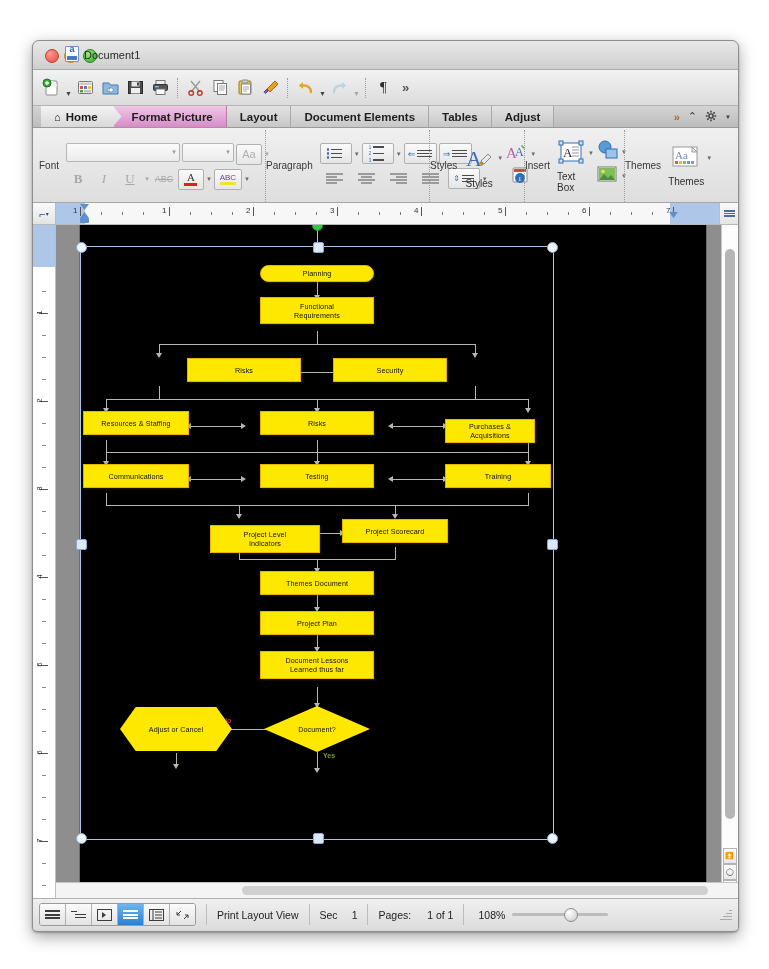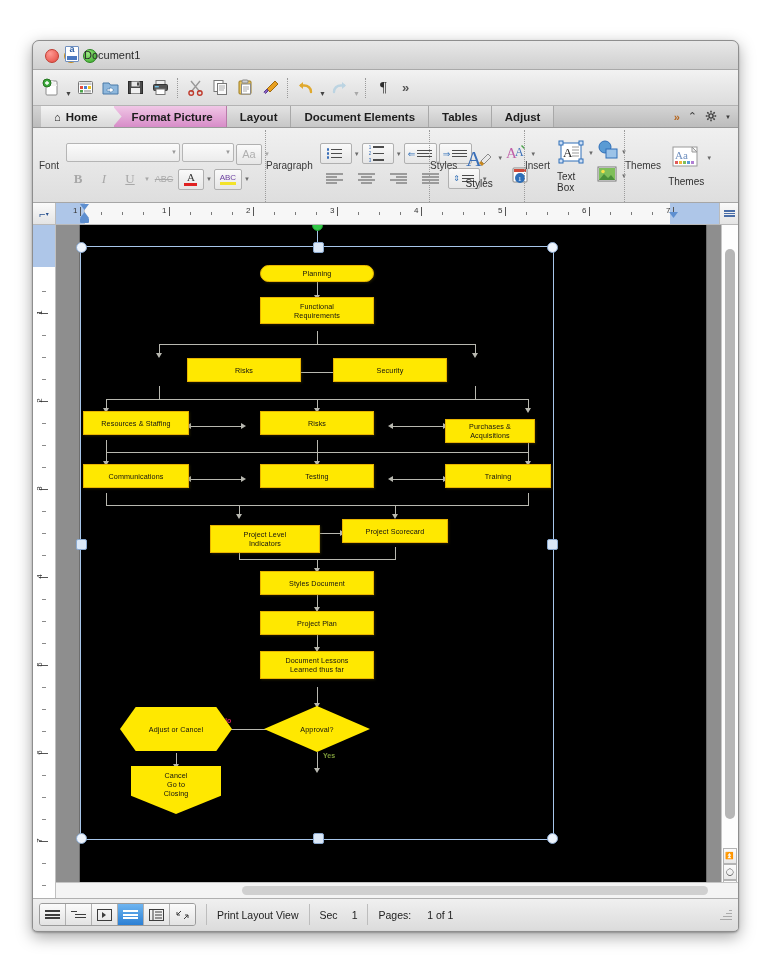--- a/index.html
+++ b/index.html
@@ -898,39 +898,36 @@
             </div>
 
             <div class="node rect" style="left:101px;top:278px;width:110px;height:28px;margin-left:28px;">
               <span><span>Project Level</span><br><span>Indicators</span></span>
             </div>
             <div class="node rect" style="left:261px;top:272px;width:106px;height:24px;">
               <span>Project Scorecard</span>
             </div>
 
             <div class="node rect" style="left:179px;top:324px;width:114px;height:24px;">
-              <span>Styles Document</span>
+              <span>Themes Document</span>
             </div>
             <div class="node rect" style="left:179px;top:364px;width:114px;height:24px;">
               <span>Project Plan</span>
             </div>
             <div class="node hex" style="left:39px;top:460px;width:112px;height:44px;">
               <span>Adjust or Cancel</span>
             </div>
 
             <div class="node rect" style="left:179px;top:404px;width:114px;height:28px;">
               <span><span>Document Lessons</span><br><span>Learned thus far</span></span>
             </div>
             <div class="node diamond" style="left:183px;top:459px;width:106px;height:46px;">
-              <span>Approval?</span>
-            </div>
-
-            <div class="node pent" style="left:50px;top:519px;width:90px;height:48px;">
-              <span><span>Cancel</span><br><span>Go to</span><br><span>Closing</span></span>
-            </div>
+              <span>Document?</span>
+            </div>
+
 
           </div>
         </div>
       </div>
 
       <div id="vscroll">
         <div id="vthumb"></div>
         <div id="vbtns">
           <div class="vbtn">⏫</div>
           <div class="vbtn">◯</div>
@@ -991,20 +988,26 @@
       <span>Print Layout View</span>
     </div>
     <div class="st-cell">
       <span>Sec</span>
       <span style="margin-left:14px;">1</span>
     </div>
     <div class="st-cell">
       <span>Pages:</span>
       <span style="margin-left:16px;">1 of 1</span>
     </div>
+    <div id="zoomwrap">
+      <span>108%</span>
+      <div id="zoomtrack">
+        <div id="zoomknob"></div>
+      </div>
+    </div>
     <div id="grip">
       <i style="bottom:1px;width:12px;"></i>
         <i style="bottom:4px;width:9px;"></i>
         <i style="bottom:7px;width:6px;"></i>
         <i style="bottom:10px;width:3px;"></i>
     </div>
   </div>
 
 </div>
 

